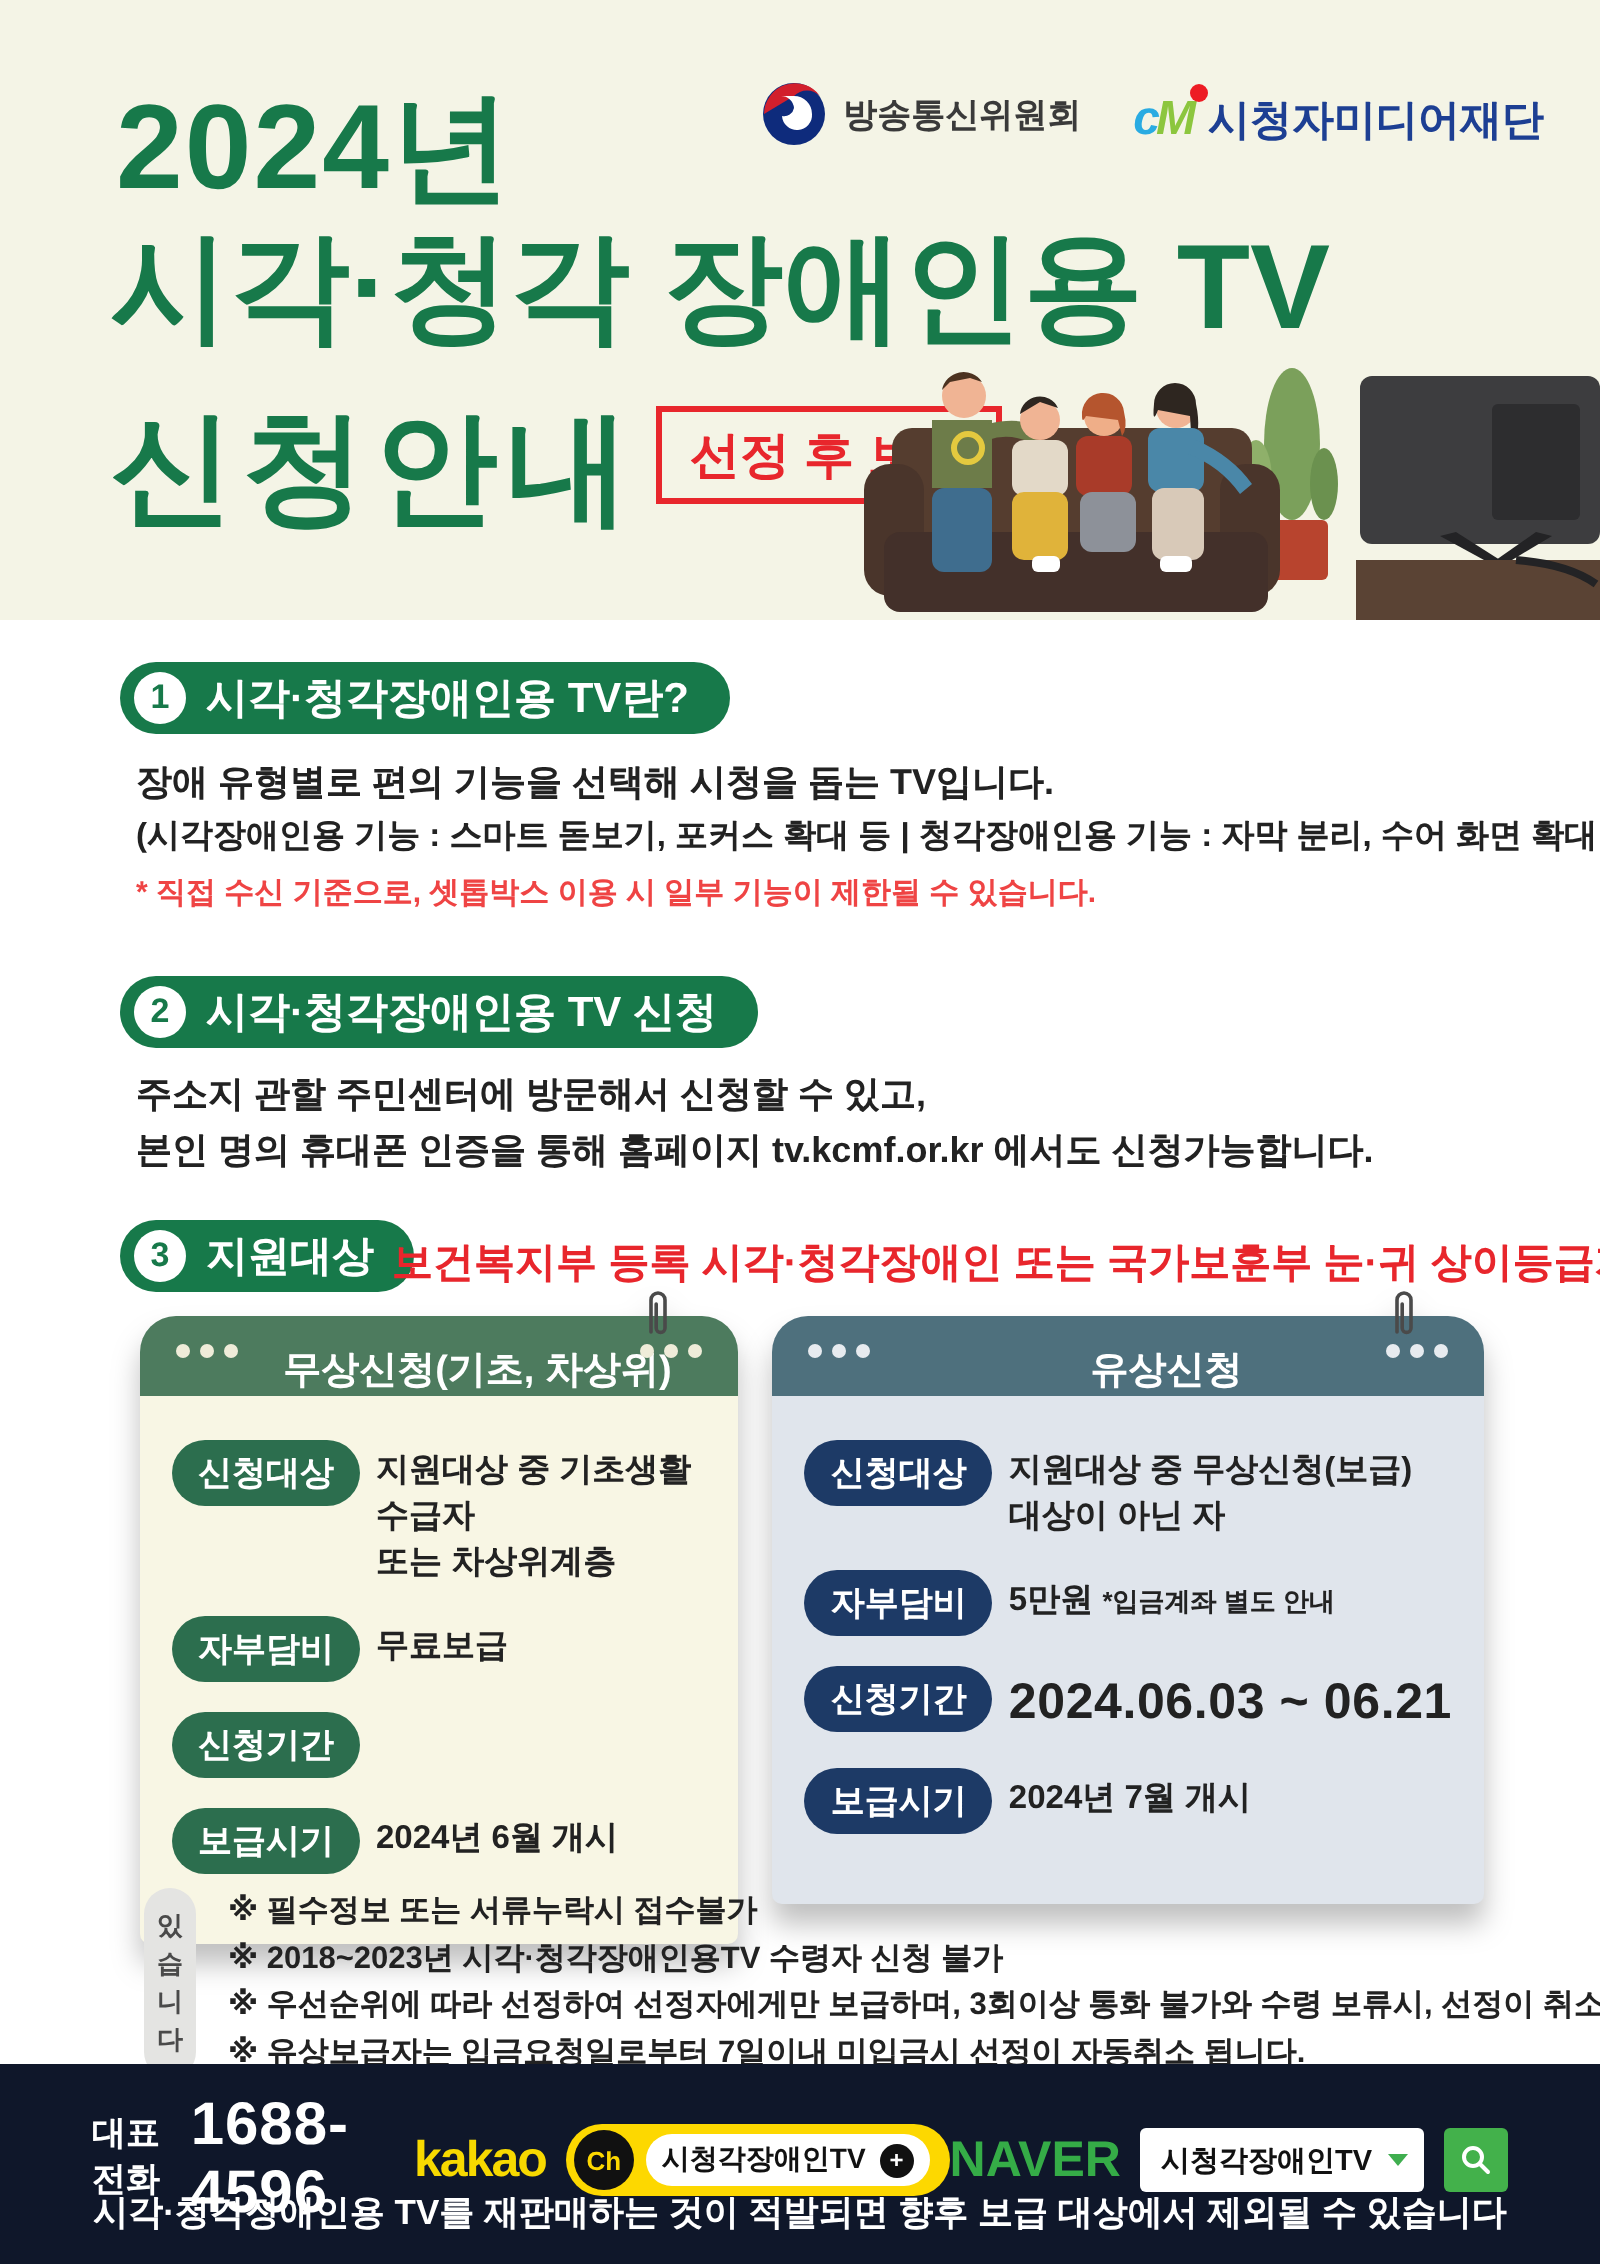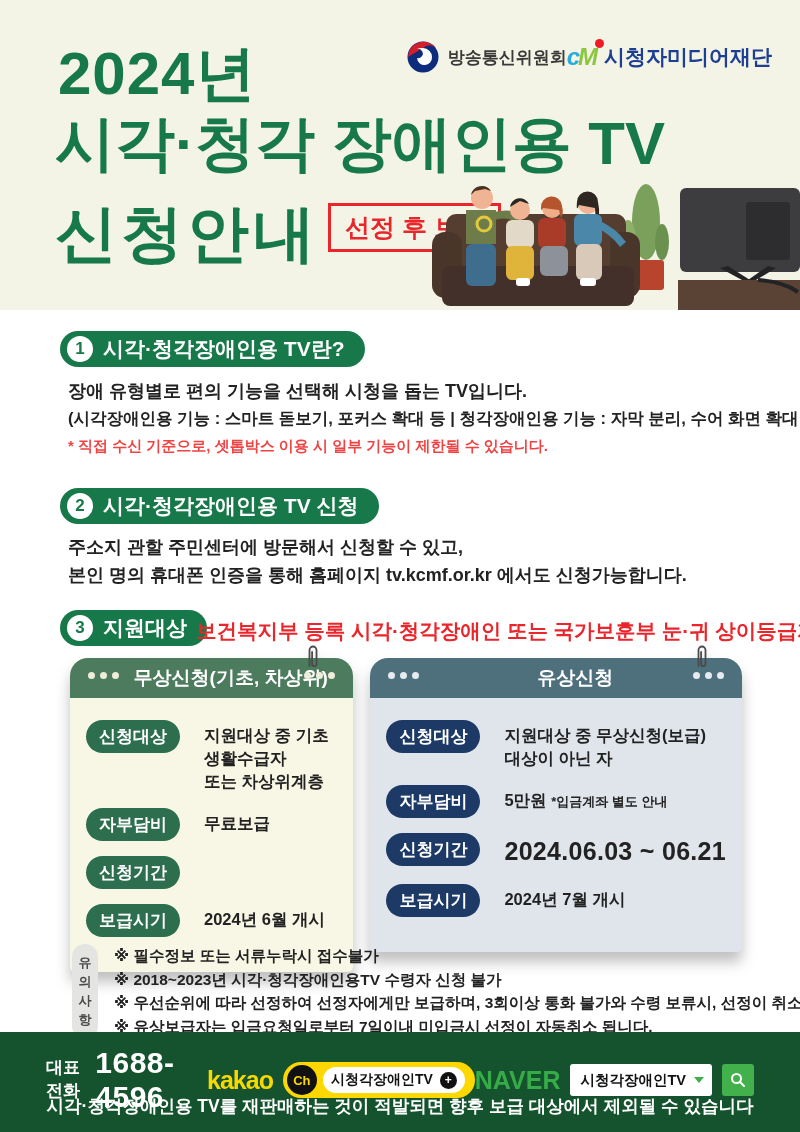--- a/index.html
+++ b/index.html
@@ -11,21 +11,21 @@
   }
   
   .hero { position:absolute; top:0; left:0; width:800px; height:310px; background:#f4f4e6; }
   .hero-year   { position:absolute; left:58px; top:34px;  font-size:60px; font-weight:800; color:#17794a; letter-spacing:1px; }
   .hero-title1 { position:absolute; left:55px; top:104px; font-size:60px; font-weight:800; color:#17794a; letter-spacing:0px; white-space:nowrap; }
   .hero-title2 { position:absolute; left:55px; top:192px; font-size:62px; font-weight:800; color:#17794a; letter-spacing:4px; }
   .stamp {
     position:absolute; left:328px; top:203px; border:3px solid #e8262c; color:#e8262c;
     font-size:25px; font-weight:800; padding:5px 14px; background:rgba(255,255,255,0.0); white-space:nowrap;
   }
-  .logos { position:absolute; top:40px; right:28px; display:flex; align-items:center; }
+  .logos { position:absolute; top:40px; right:28px; display:flex; align-items:flex-end; gap:26px; }
   .logo { display:flex; align-items:center; gap:8px; }
   .logo-label-kcc { font-size:17px; font-weight:800; color:#3a3a3a; }
   .logo-label-cmf { font-size:21px; font-weight:800; color:#1d3f93; }
   .cmf-mark { font-size:24px; font-weight:800; font-style:italic; letter-spacing:-2px; position:relative; }
   .cmf-c { color:#29abe2; } .cmf-m { color:#8cc63e; }
   .cmf-dot { position:absolute; top:-4px; right:-8px; width:9px; height:9px; border-radius:50%; background:#ed1c24; }
   .scene { position:absolute; right:0; bottom:0; }
   
   .sec-pill {
     position:absolute; left:60px; display:inline-flex; align-items:center; gap:10px;
@@ -37,52 +37,52 @@
     display:flex; align-items:center; justify-content:center; font-size:17px; font-weight:800; flex:0 0 26px;
   }
   .sec-body { position:absolute; left:68px; font-size:18px; font-weight:700; color:#222; line-height:1.55; white-space:nowrap; }
   .sec-note { position:absolute; left:68px; font-size:15px; font-weight:700; color:#ef4444; white-space:nowrap; }
   .sec3-highlight { position:absolute; left:196px; top:617px; font-size:20.5px; font-weight:800; color:#e8262c; white-space:nowrap; }
   
   .cards { position:absolute; top:658px; left:70px; width:672px; display:flex; gap:17px; }
   .card { position:relative; flex:1; filter:drop-shadow(0 10px 7px rgba(0,0,0,0.25)); }
   .clip { position:absolute; top:-14px; right:32px; z-index:3; }
   .card-header {
-    height:40px; border-radius:18px 18px 0 0; display:flex; align-items:center; justify-content:center;
+    height:40px; border-radius:18px 18px 0 0; display:flex; align-items:flex-end; justify-content:center;
     color:#fff; font-size:19px; font-weight:800; position:relative;padding-left:38px;
   }
   .card.green .card-header { background:#4d7b5e; }
   .card.blue  .card-header { background:#4e707d; }
   .dots { position:absolute; top:14px; display:flex; gap:5px; }
   .dots.left { left:18px; } .dots.right { right:18px; }
   .dots span { width:7px; height:7px; border-radius:50%; background:#efecd9; display:block; }
   .card.blue .dots span { background:#e7ebef; }
   .card-body { padding:22px 16px 20px 16px; border-radius:0 0 5px 5px; min-height:218px; }
   .card.green .card-body { background:#f8f6e4; }
   .card.blue  .card-body { background:#e0e5ec; }
-  .crow { display:flex; gap:24px; align-items:flex-start; margin-bottom:15px; }
+  .crow { display:flex; gap:8px; align-items:flex-start; margin-bottom:15px; }
   .crow-pill {
     border-radius:999px; padding:5px 13px; color:#fff; font-size:17px; font-weight:800;
     white-space:nowrap; flex:0 0 auto; min-width:92px; text-align:center;
   }
   .card.green .crow-pill { background:#2c6e4e; }
   .card.blue  .crow-pill { background:#1d3a66; }
   .crow-val { font-size:16.5px; font-weight:700; color:#222; white-space:pre-line; padding-top:4px; line-height:1.4; }
   .crow-val.big { font-size:25px; font-weight:800; padding-top:1px; letter-spacing:0.3px; white-space:nowrap; }
   .crow-val-small { font-size:13px; font-weight:700; }
   .crow-note { font-size:13px; font-weight:700; color:#333; margin-top:5px; line-height:1.45; white-space:pre-line; }
   
   .notice { position:absolute; top:944px; left:72px; display:flex; gap:16px; align-items:flex-start; }
   .notice-pill {
     width:26px; background:#e4e4e2; border-radius:14px; padding:10px 5px; text-align:center;
     font-size:13px; font-weight:800; color:#4a4a4a; word-break:break-all; line-height:1.45;
   }
   .notice-items { font-size:15.5px; font-weight:700; color:#222; line-height:1.52; white-space:nowrap; }
   
-  .footer { position:absolute; left:0; top:1032px; width:800px; height:100px; background:#14532d; }
+  .footer { position:absolute; left:0; top:1032px; width:800px; height:100px; background:#0f172a; }
   .footer-row { position:absolute; top:14px; left:0; width:800px; padding:0 46px; display:flex; align-items:center; justify-content:space-between; }
   .phone { display:flex; align-items:baseline; gap:9px; color:#fff; }
   .phone-label { font-size:17px; font-weight:800; }
   .phone-number { font-size:30px; font-weight:800; letter-spacing:0.5px; }
   .kakao-group { display:flex; align-items:center; gap:10px;margin-left:24px; }
   .kakao-word { color:#f7d900; font-size:25px; font-weight:700; letter-spacing:-1px; }
   .kakao-badge { display:flex; align-items:center; background:#fdd800; border-radius:19px; padding:3px 10px 3px 4px; gap:6px; }
   .ch-circle { width:30px; height:30px; border-radius:50%; background:#111; color:#fdd800; display:flex; align-items:center; justify-content:center; font-size:13px; font-weight:800; }
   .kakao-inner { background:#fff; border-radius:13px; padding:4px 8px; display:flex; align-items:center; gap:7px; }
   .kakao-channel { font-size:14px; font-weight:800; color:#111; white-space:nowrap; }
@@ -266,21 +266,21 @@
         <div class="crow">
           <span class="crow-pill">보급시기</span>
           <span class="crow-val"><span>2024년 7월 개시</span>
           </span>
         </div>
       </div>
     </div>
   </div>
 
   <div class="notice">
-    <div class="notice-pill">유의사항</div>
+    <div class="notice-pill">있습니다</div>
     <div class="notice-items">
       <div>※ 필수정보 또는 서류누락시 접수불가</div>
       <div>※ 2018~2023년 시각·청각장애인용TV 수령자 신청 불가</div>
       <div>※ 우선순위에 따라 선정하여 선정자에게만 보급하며, 3회이상 통화 불가와 수령 보류시, 선정이 취소될수 있습니다.</div>
       <div>※ 유상보급자는 입금요청일로부터 7일이내 미입금시 선정이 자동취소 됩니다.</div>
     </div>
   </div>
 
   <div class="footer">
     <div class="footer-row">

